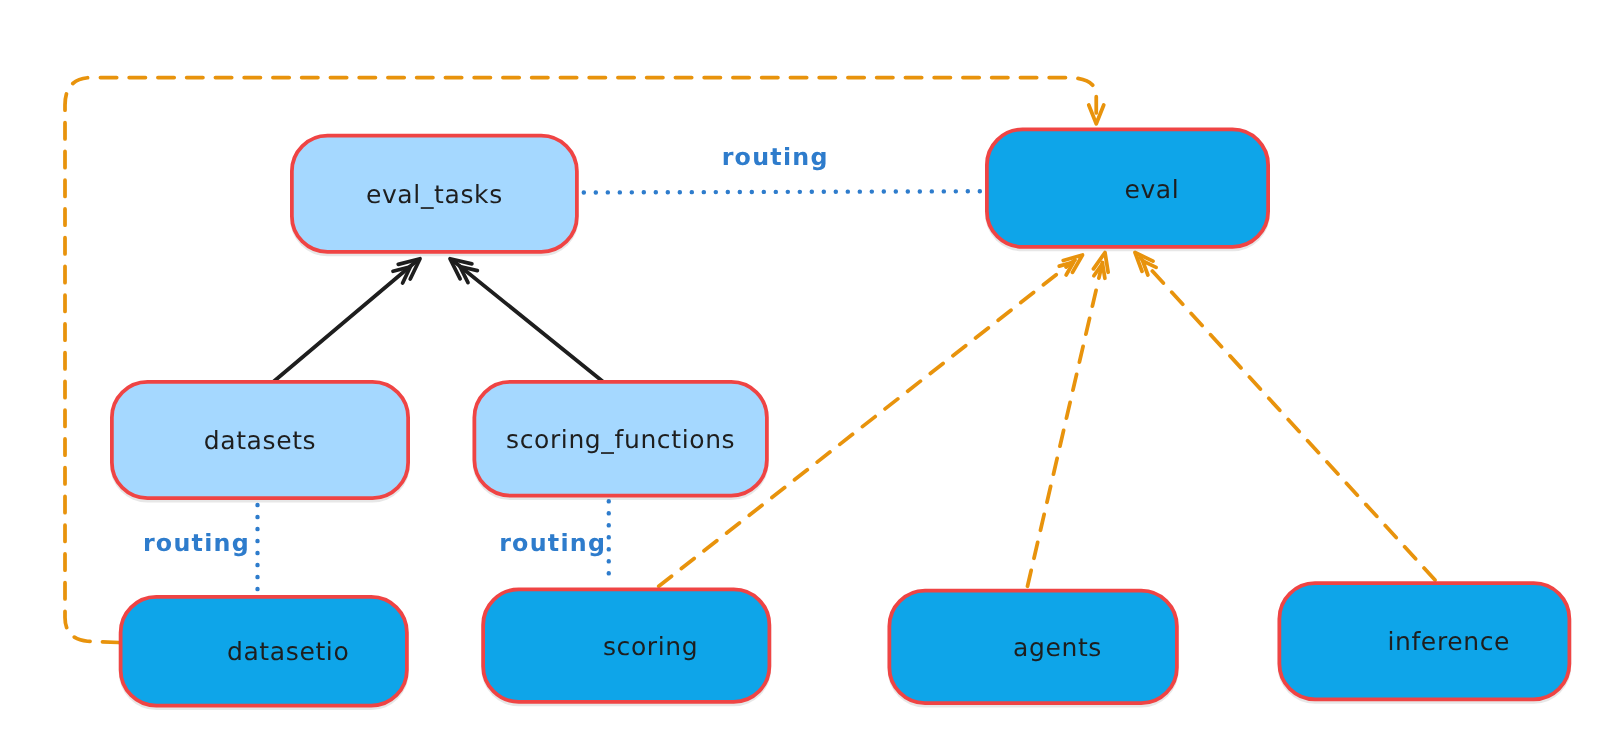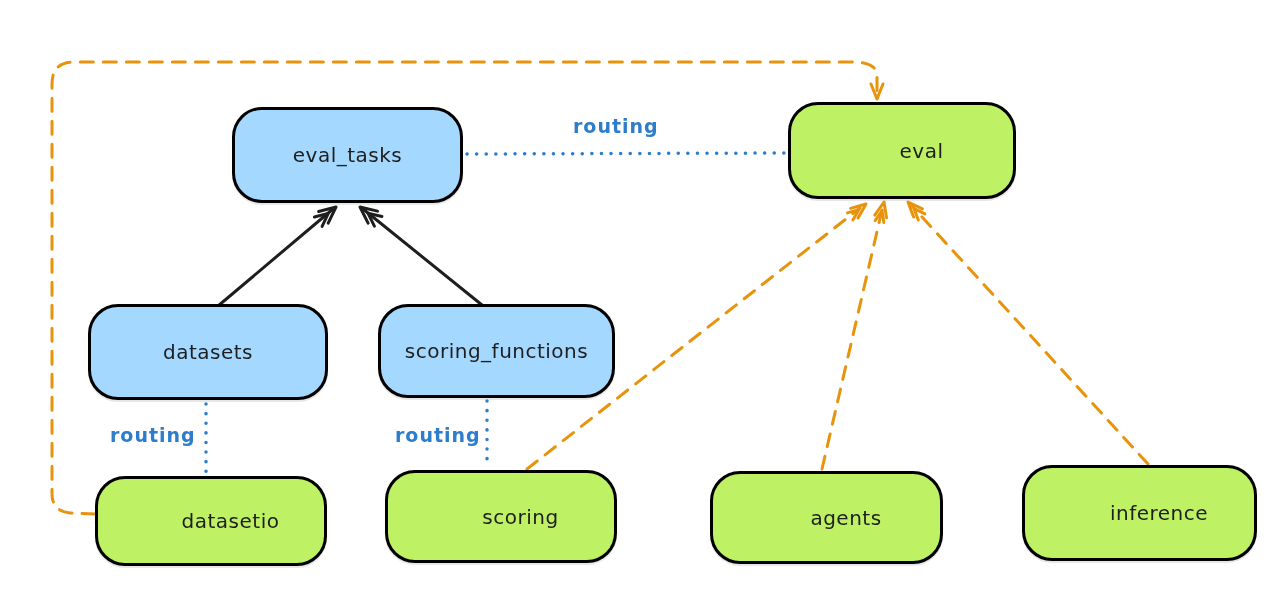--- a/index.html
+++ b/index.html
@@ -7,36 +7,36 @@
     position:relative;
     width:1280px;height:596px;
     background:#ffffff;
     font-family:"DejaVu Sans", sans-serif;
     overflow:hidden;
   }
   #edges{position:absolute;left:0;top:0;z-index:1;}
   .node{
     position:absolute;
     z-index:2;
-    border:3px solid #000000;
+    border:3px solid #ef4444;
     border-radius:30px;
     display:flex;align-items:center;justify-content:center;
     color:#1e1e1e;
     font-size:20px;
     letter-spacing:0.5px;
     box-shadow:0 2px 0 rgba(120,120,120,0.18);
     box-sizing:border-box;
   }
   .node.blue{background:#a5d8ff;}
-  .node.green{background:#bef264;padding-left:39px;}
+  .node.green{background:#0ea5e9;padding-left:39px;}
   .edge-label{
     position:absolute;
     z-index:3;
     width:90px;
-    text-align:left;
+    text-align:right;
     color:#2e7ccc;
     font-size:19px;
     font-weight:bold;
     letter-spacing:1px;
   }
 </style>
 </head>
 <body>
 
 <div id="canvas">

